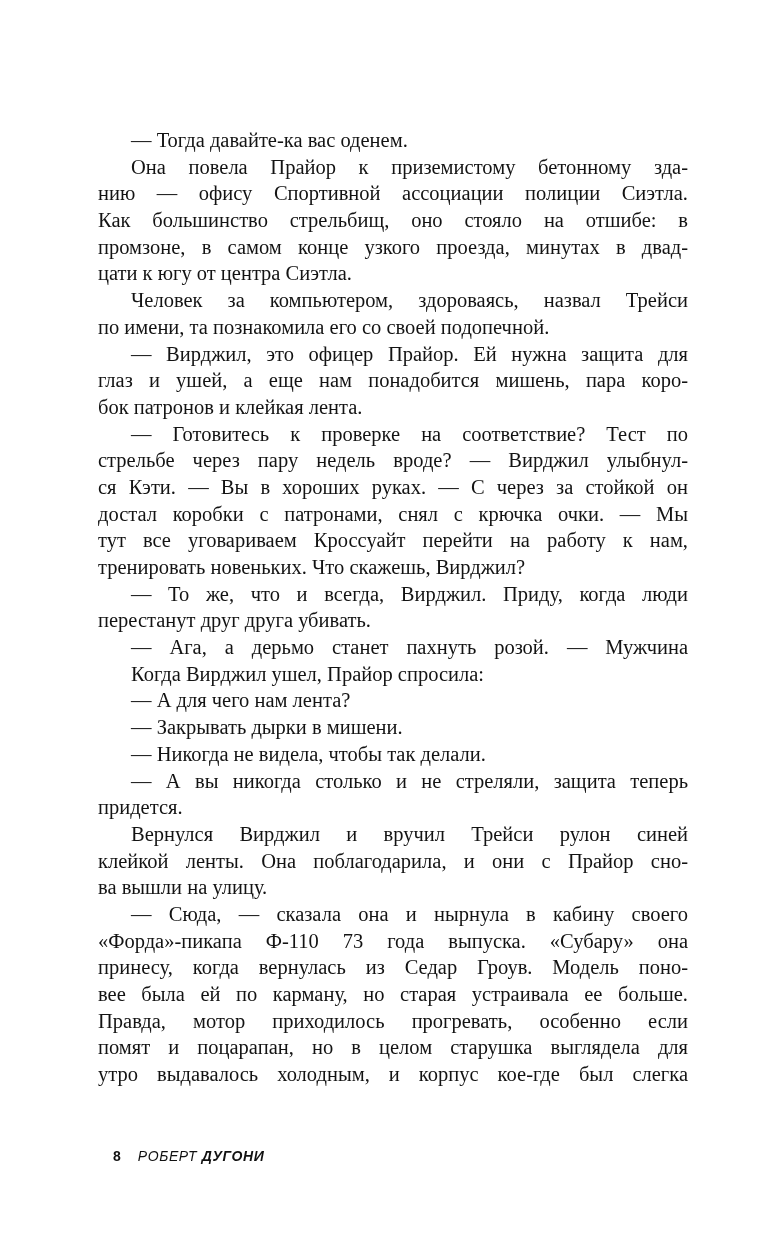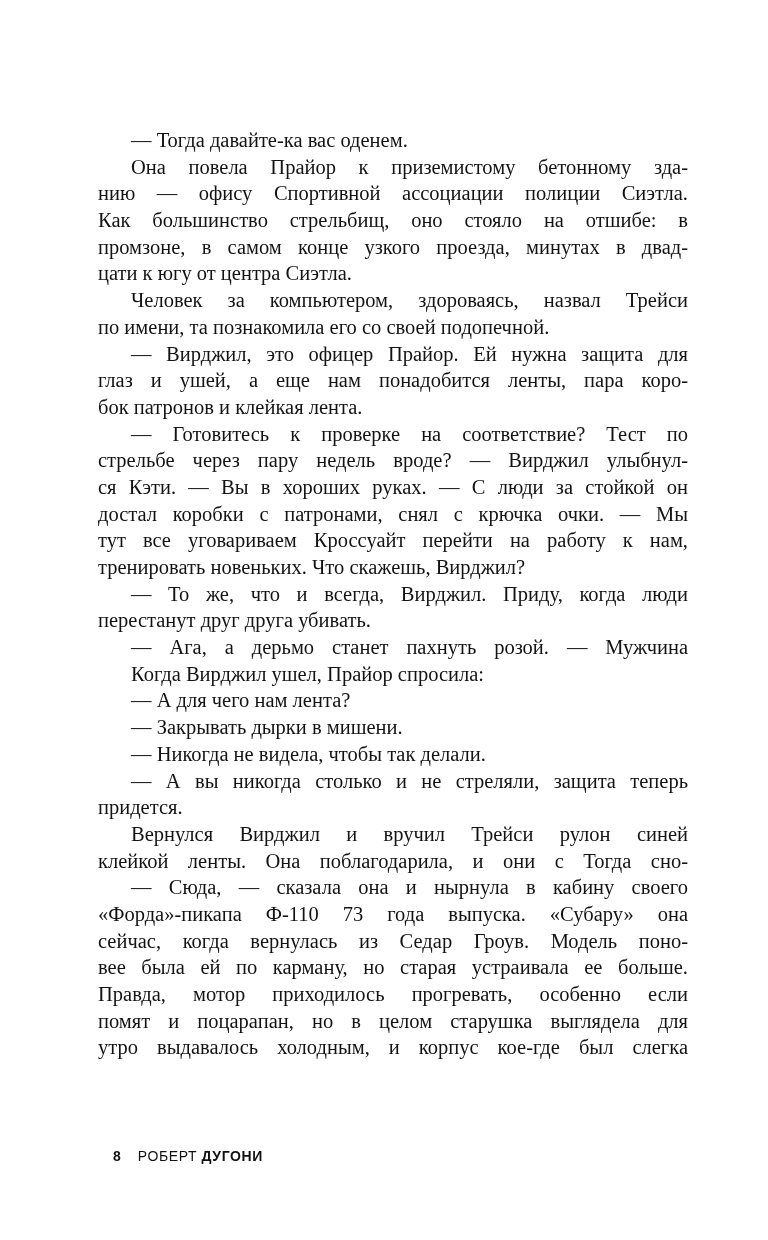--- a/index.html
+++ b/index.html
@@ -50,62 +50,64 @@
     font-family: "Liberation Sans", sans-serif;
     font-size: 14px;
     color: #111111;
     white-space: nowrap;
   }
   .running-footer .pagenum {
     font-weight: 700;
   }
   .running-footer .runtitle {
     letter-spacing: 0.6px;
+    font-style: italic;
   }
   .running-footer .runtitle .surname {
     font-weight: 700;
   }
 </style>
 </head>
 <body>
 
 <div class="page">
 
   <main class="text-block" id="text-block">
       <div class="line first">— Тогда давайте-ка вас оденем.</div>
       <div class="line first just">Она повела Прайор к приземистому бетонному зда-</div>
       <div class="line just">нию — офису Спортивной ассоциации полиции Сиэтла.</div>
       <div class="line just">Как большинство стрельбищ, оно стояло на отшибе: в</div>
       <div class="line just">промзоне, в самом конце узкого проезда, минутах в двад-</div>
       <div class="line">цати к югу от центра Сиэтла.</div>
       <div class="line first just">Человек за компьютером, здороваясь, назвал Трейси</div>
       <div class="line">по имени, та познакомила его со своей подопечной.</div>
       <div class="line first just">— Вирджил, это офицер Прайор. Ей нужна защита для</div>
-      <div class="line just">глаз и ушей, а еще нам понадобится ленты, пара коро-</div>
+      <div class="line just">глаз и ушей, а еще нам понадобится мишень, пара коро-</div>
       <div class="line">бок патронов и клейкая лента.</div>
       <div class="line first just">— Готовитесь к проверке на соответствие? Тест по</div>
       <div class="line just">стрельбе через пару недель вроде? — Вирджил улыбнул-</div>
-      <div class="line just">ся Кэти. — Вы в хороших руках. — С люди за стойкой он</div>
+      <div class="line just">ся Кэти. — Вы в хороших руках. — С через за стойкой он</div>
       <div class="line just">достал коробки с патронами, снял с крючка очки. — Мы</div>
       <div class="line just">тут все уговариваем Кроссуайт перейти на работу к нам,</div>
       <div class="line">тренировать новеньких. Что скажешь, Вирджил?</div>
       <div class="line first just">— То же, что и всегда, Вирджил. Приду, когда люди</div>
       <div class="line">перестанут друг друга убивать.</div>
       <div class="line first just">— Ага, а дерьмо станет пахнуть розой. — Мужчина</div>
       <div class="line first">Когда Вирджил ушел, Прайор спросила:</div>
       <div class="line first">— А для чего нам лента?</div>
       <div class="line first">— Закрывать дырки в мишени.</div>
       <div class="line first">— Никогда не видела, чтобы так делали.</div>
       <div class="line first just">— А вы никогда столько и не стреляли, защита теперь</div>
       <div class="line">придется.</div>
       <div class="line first just">Вернулся Вирджил и вручил Трейси рулон синей</div>
-      <div class="line just">клейкой ленты. Она поблагодарила, и они с Тогда сно-</div>
+      <div class="line just">клейкой ленты. Она поблагодарила, и они с Прайор сно-</div>
+      <div class="line">ва вышли на улицу.</div>
       <div class="line first just">— Сюда, — сказала она и нырнула в кабину своего</div>
       <div class="line just">«Форда»-пикапа Ф-110 73 года выпуска. «Субару» она</div>
-      <div class="line just">сейчас, когда вернулась из Седар Гроув. Модель поно-</div>
+      <div class="line just">принесу, когда вернулась из Седар Гроув. Модель поно-</div>
       <div class="line just">вее была ей по карману, но старая устраивала ее больше.</div>
       <div class="line just">Правда, мотор приходилось прогревать, особенно если</div>
       <div class="line just">помят и поцарапан, но в целом старушка выглядела для</div>
       <div class="line just">утро выдавалось холодным, и корпус кое-где был слегка</div>
     </main>
 
   <footer class="running-footer">
     <span class="pagenum">8</span>
     <span class="runtitle"><span>РОБЕРТ</span> <span class="surname">ДУГОНИ</span></span>
   </footer>

